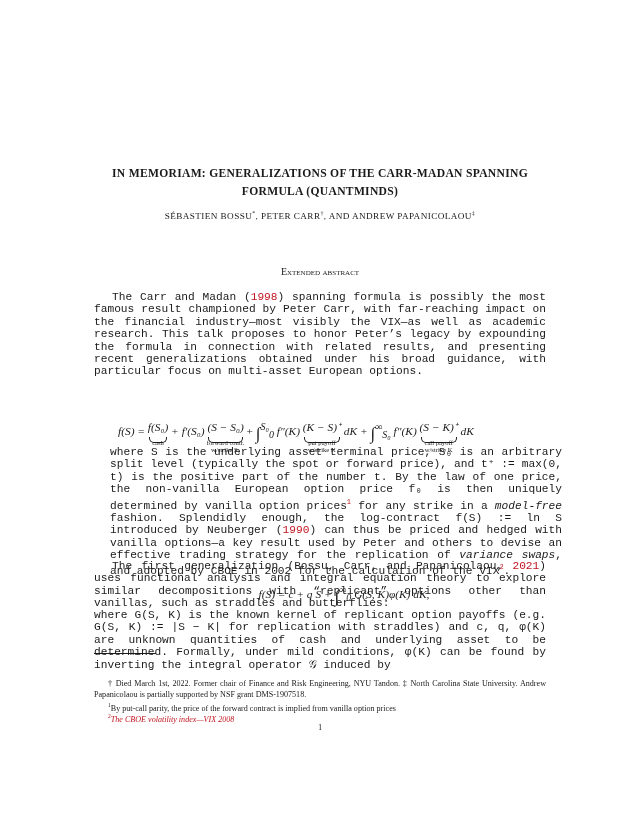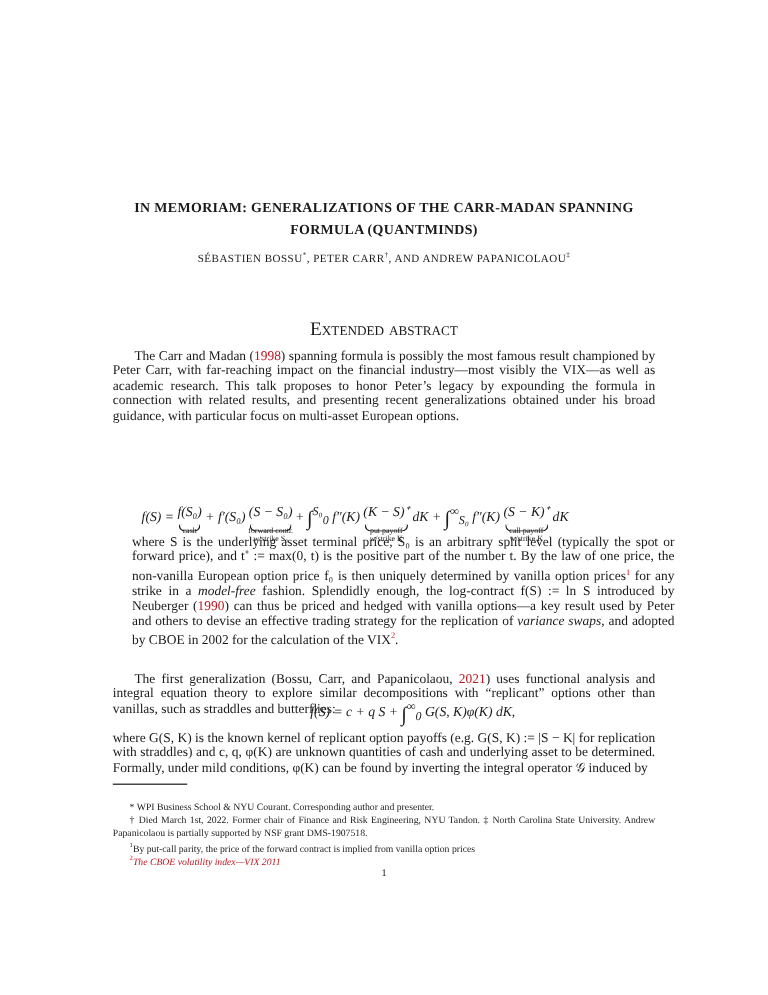--- a/index.html
+++ b/index.html
@@ -6,22 +6,22 @@
   body { width: 640px; height: 829px; position: relative; overflow: hidden;
          font-family: "DejaVu Serif", "Liberation Serif", serif; color: #1a1a1a; }
   .page { position: absolute; left: 0; top: 0; width: 640px; height: 692px; }
   .title { position: absolute; left: 94px; width: 452px; top: 165px; text-align: center;
            font-family: "Liberation Serif", serif; font-weight: bold; font-size: 11.6px;
            letter-spacing: 0.3px; line-height: 18px; }
   .authors { position: absolute; left: 94px; width: 452px; top: 210px; text-align: center;
              font-family: "Liberation Serif", serif; font-size: 9.2px; letter-spacing: 0.4px; }
   .authors sup { font-size: 6px; }
   .section-head { position: absolute; left: 94px; width: 452px; top: 266px; text-align: center;
-                  font-family: "Liberation Serif", serif; font-size: 16px; font-variant: small-caps; }
-  .para { font-family: Liberation Serif, serif; font-size: 11.2px; line-height: 12.4px;
+                  font-family: "Liberation Serif", serif; font-size: 10px; font-variant: small-caps; }
+  .para { font-family: Liberation Mono, monospace; font-size: 11.2px; line-height: 12.4px;
           text-align: justify; text-indent: 18px; margin: 0; }
   .p1 { position: absolute; left: 94px; width: 452px; top: 291px; }
   .p2 { position: absolute; left: 94px; width: 452px; top: 358px; }
   .p3 { position: absolute; left: 94px; width: 452px; top: 446px; text-indent: 0; margin-left: 16px; }
   .p4 { position: absolute; left: 94px; width: 452px; top: 560px; }
   .p5 { position: absolute; left: 94px; width: 452px; top: 609px; text-indent: 0; }
   .cite { color: #c0141e; }
   .math { font-style: italic; }
   .eq1 { position: absolute; left: 118px; top: 398px; width: 420px; height: 44px;
          font-family: "Liberation Serif", serif; font-size: 11.4px; }
@@ -75,19 +75,18 @@
   <p class="para p4"><span>The first generalization (Bossu, Carr, and Papanicolaou, </span><span class="cite">2021</span><span>) uses functional analysis and integral equation theory to explore similar decompositions with “replicant” options other than vanillas, such as straddles and butterflies:</span></p>
 
   <div class="eq2">
     <span class="math">f(S) = c + q S + </span><span class="int">∫</span><sup class="lim">∞</sup><sub class="lim">0</sub><span class="math"> G(S, K)φ(K) dK,</span>
   </div>
 
   <p class="para p5">where G(S, K) is the known kernel of replicant option payoffs (e.g. G(S, K) := |S − K| for replication with straddles) and c, q, φ(K) are unknown quantities of cash and underlying asset to be determined. Formally, under mild conditions, φ(K) can be found by inverting the integral operator 𝒢 induced by</p>
 
   <div class="rule"></div>
 
-  <div class="fn fn-star">* WPI Business School &amp; NYU Courant. Corresponding author and presenter.</div>
   <div class="fn fn-dagger">† Died March 1st, 2022. Former chair of Finance and Risk Engineering, NYU Tandon. ‡ North Carolina State University. Andrew Papanicolaou is partially supported by NSF grant DMS-1907518.</div>
   <div class="fn fn-1"><sup>1</sup><span>By put-call parity, the price of the forward contract is implied from vanilla option prices</span></div>
-  <div class="fn fn-2"><sup>2</sup><span>The CBOE volatility index—VIX 2011</span></div>
+  <div class="fn fn-2"><sup>2</sup><span>The CBOE volatility index—VIX 2008</span></div>
 
   <div class="pagenum">1</div>
 </div>
 
 </body></html>

